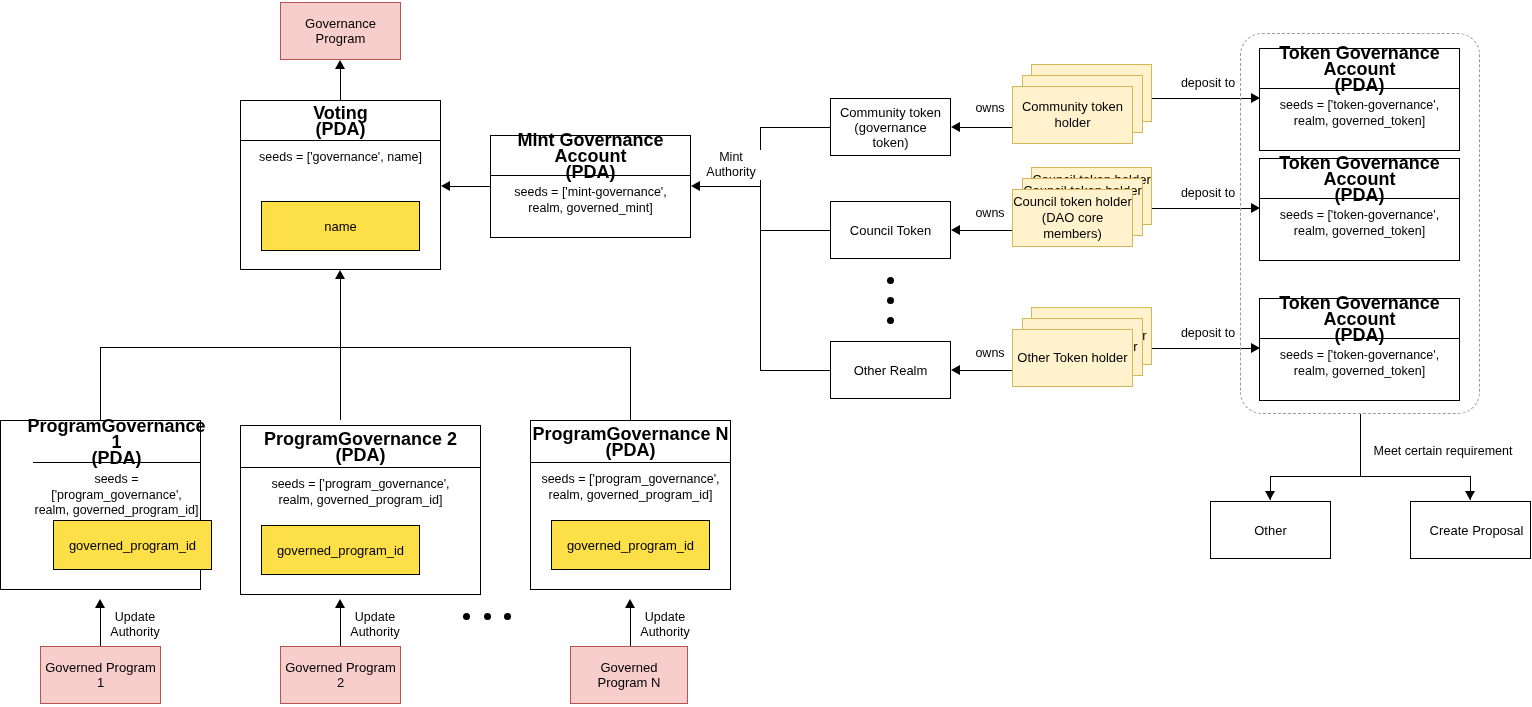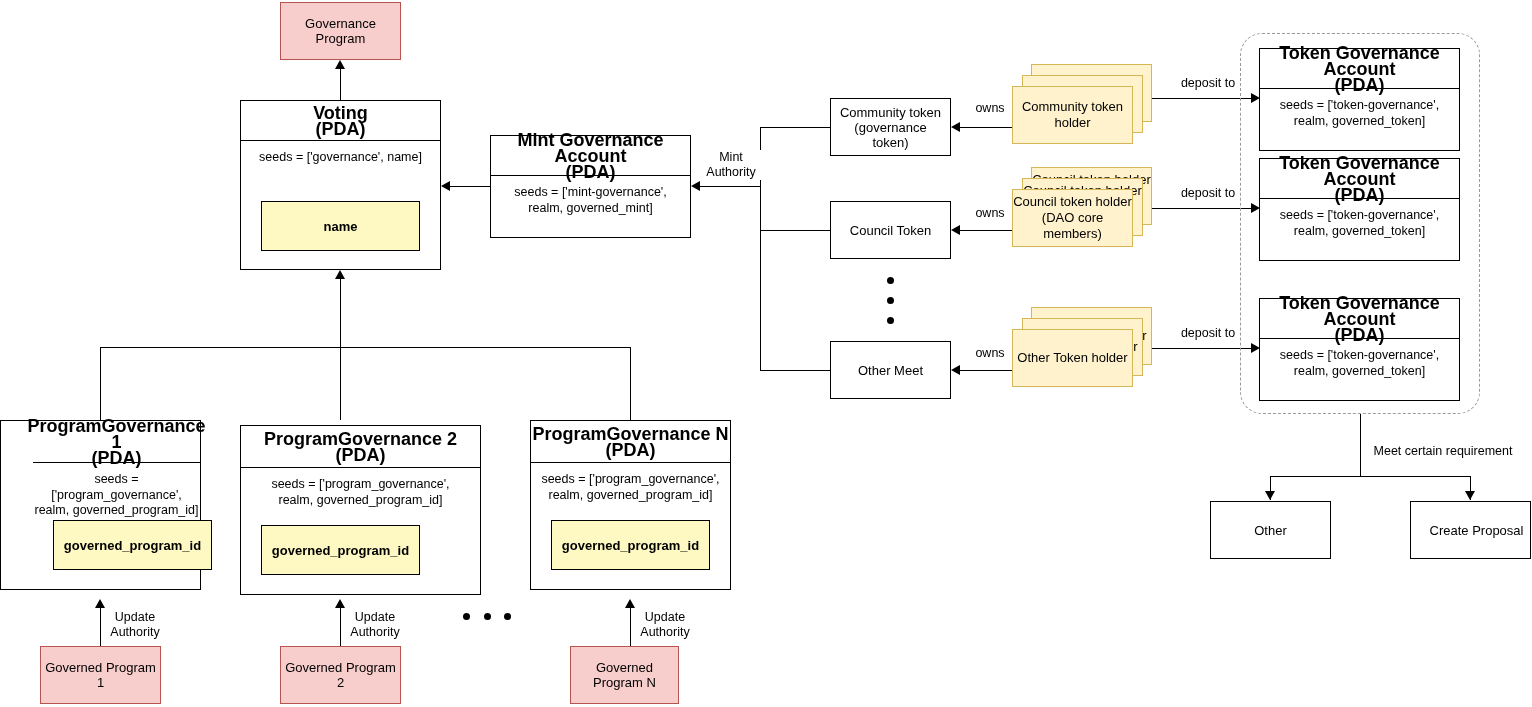--- a/index.html
+++ b/index.html
@@ -6,22 +6,22 @@
   body{font-family:"Liberation Sans","DejaVu Sans",sans-serif;color:#000;}
   #canvas{position:relative;width:1532px;height:707px;overflow:hidden;background:#fff;}
 
   .box{position:absolute;box-sizing:border-box;border:1px solid #000;background:#fff;}
   .plainbox{display:flex;align-items:center;justify-content:center;text-align:center;font-size:13px;line-height:15px;padding:2px 4px;}
 
   .pda .hdr{box-sizing:border-box;display:flex;flex-direction:column;align-items:center;justify-content:center;
             text-align:center;font-weight:bold;font-size:18px;line-height:16px;border-bottom:1px solid #000;}
   .pda .body{position:relative;box-sizing:border-box;display:flex;flex-direction:column;align-items:center;}
   .pda .seeds{text-align:center;font-size:12.5px;line-height:15.5px;padding-top:9px;white-space:pre-line;}
-  .pda .inner{position:absolute;box-sizing:border-box;border:1px solid #000;background:#fef9c3;
-              display:flex;align-items:center;justify-content:center;text-align:center;font-size:13px;font-weight:bold;}
+  .pda .inner{position:absolute;box-sizing:border-box;border:1px solid #000;background:#fde047;
+              display:flex;align-items:center;justify-content:center;text-align:center;font-size:13px;}
 
   .pink{background:#f8cecc;border:1px solid #b85450;}
   .card{position:absolute;box-sizing:border-box;background:#fff2cc;border:1px solid #d6b656;}
   .card .lbl{position:absolute;left:0;right:0;top:50%;transform:translateY(-50%);
              text-align:center;font-size:13px;line-height:16px;white-space:pre-line;}
   .cardstack{position:absolute;}
 
   .lne{position:absolute;background:#000;}
   .h{height:1px;}
   .v{width:1px;}
@@ -86,21 +86,21 @@
 Authority</div>
 
   <div class="box plainbox" style="left:830px;top:98px;width:121px;height:58px;">
     <span>Community token
 (governance token)</span>
   </div>
   <div class="box plainbox" style="left:830px;top:201px;width:121px;height:58px;">
     <span>Council Token</span>
   </div>
   <div class="box plainbox" style="left:830px;top:341px;width:121px;height:58px;">
-    <span>Other Meet</span>
+    <span>Other Realm</span>
   </div>
 
   <div class="dot" style="left:887px;top:277px;"></div>
   <div class="dot" style="left:887px;top:297px;"></div>
   <div class="dot" style="left:887px;top:317px;"></div>
 
   <div class="lne h" style="left:960px;top:127px;width:55px;"></div>
   <div class="arw arw-l" style="left:951px;top:122px;"></div>
   <div class="elbl" style="left:971px;top:101px;width:34px;">owns</div>
 
@@ -272,17 +272,17 @@
     <div class="body" style="height:127px;">
       <div class="seeds" style="width:100%;">seeds = ['program_governance',
 realm, governed_program_id]</div>
       <div class="inner" style="left:20px;top:57px;width:159px;height:50px;">governed_program_id</div>
     </div>
   </div>
   <div class="lne v" style="left:630px;top:608px;height:42px;"></div>
   <div class="arw arw-u" style="left:625px;top:599px;"></div>
   <div class="elbl" style="left:632px;top:610px;width:62px;">Update
 Authority</div>
-  <div class="box pink plainbox" style="left:570px;top:646px;width:109px;height:58px;">
+  <div class="box pink plainbox" style="left:570px;top:646px;width:118px;height:58px;">
     <span>Governed Program N</span>
   </div>
 
 </div>
 
 </body></html>

